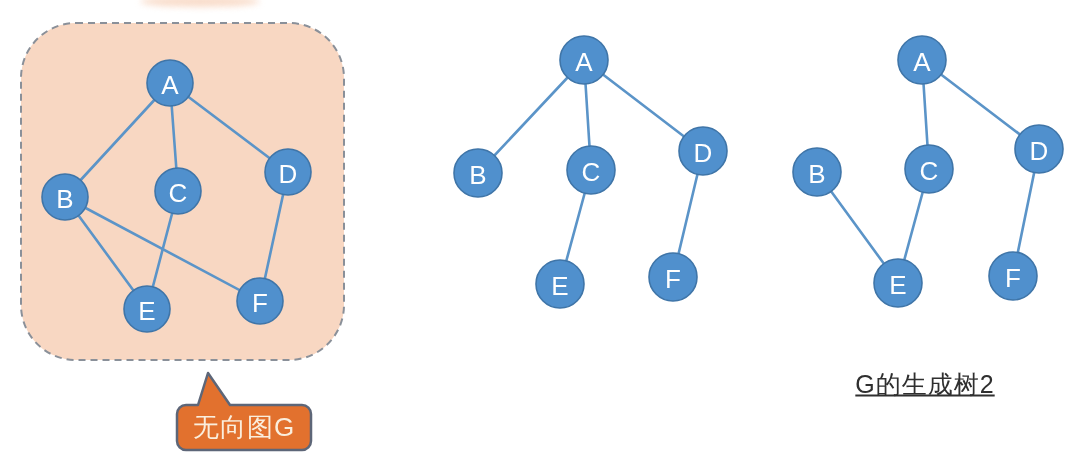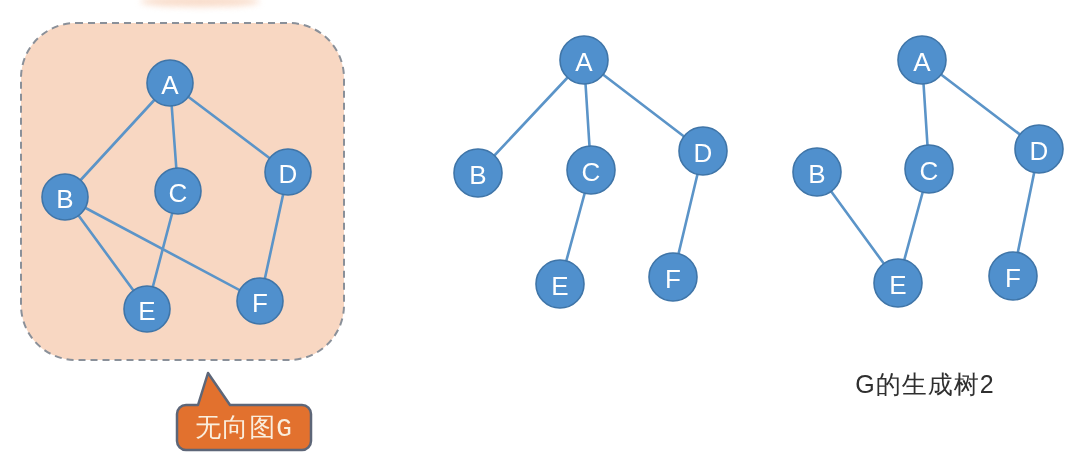--- a/index.html
+++ b/index.html
@@ -120,17 +120,17 @@
         <circle cx="1039" cy="149" r="24" fill="#5090cd" stroke="#3f75a8" stroke-width="1.6"></circle>
         <text x="1039" y="149" text-anchor="middle" dominant-baseline="central" dy="0.06em" fill="#ffffff" font-size="26">D</text>
         <circle cx="898" cy="283" r="24" fill="#5090cd" stroke="#3f75a8" stroke-width="1.6"></circle>
         <text x="898" y="283" text-anchor="middle" dominant-baseline="central" dy="0.06em" fill="#ffffff" font-size="26">E</text>
         <circle cx="1013" cy="276" r="24" fill="#5090cd" stroke="#3f75a8" stroke-width="1.6"></circle>
         <text x="1013" y="276" text-anchor="middle" dominant-baseline="central" dy="0.06em" fill="#ffffff" font-size="26">F</text>
       </g>
       <path d="M 186 405 L 198 405 L 208 373 L 230 405 L 302 405 A 9 9 0 0 1 311 414 L 311 441 A 9 9 0 0 1 302 450 L 186 450 A 9 9 0 0 1 177 441 L 177 414 A 9 9 0 0 1 186 405 Z" fill="#e2712e" stroke="#5d6678" stroke-width="2.5" stroke-linejoin="round"></path>
     </svg>
 
-  <div class="callout-label" style="left: 177px; top: 405px; width: 134px; height: 45px; font-family: Liberation Mono, monospace;">无向图G</div>
+  <div class="callout-label" style="left: 177px; top: 405px; width: 134px; height: 45px;">无向图G</div>
 
 
-  <div class="caption" style="left: 925px; top: 384px;">G的生成树2</div>
+  <div class="caption" style="left: 925px; top: 384px; text-decoration: underline;">G的生成树2</div>
 </div>
 
 </body></html>

